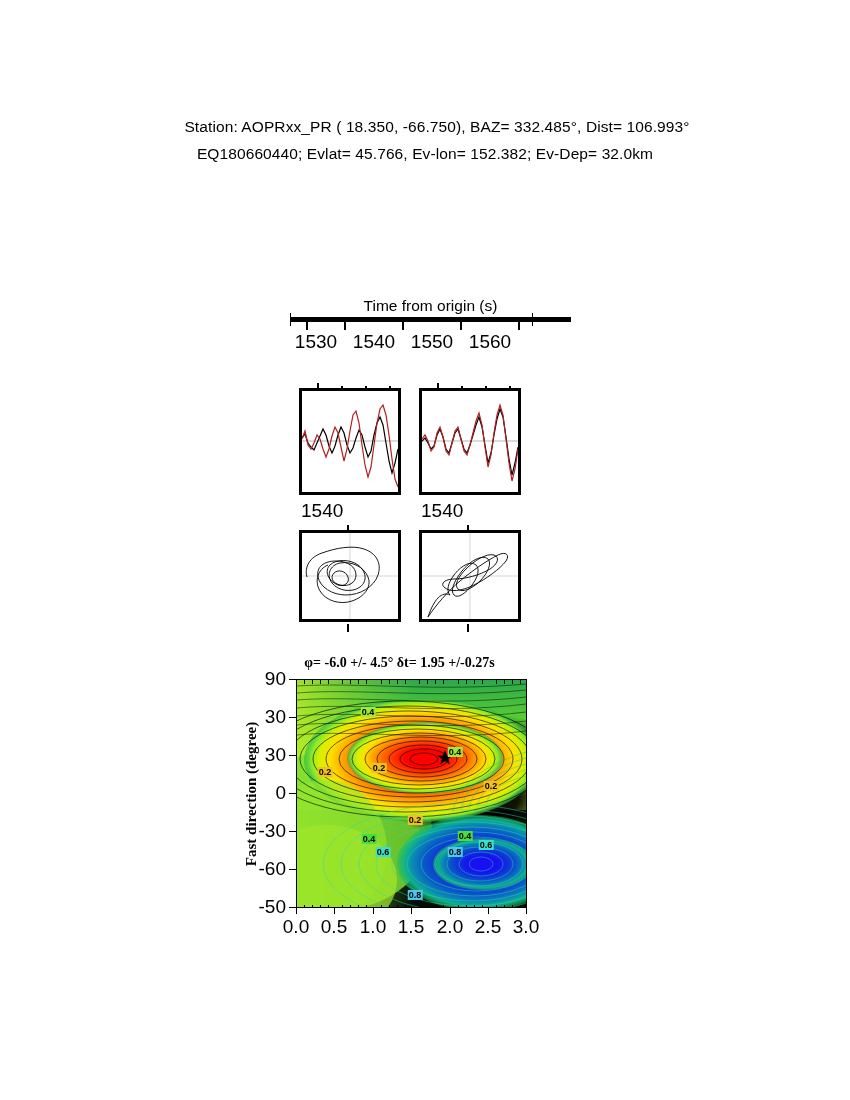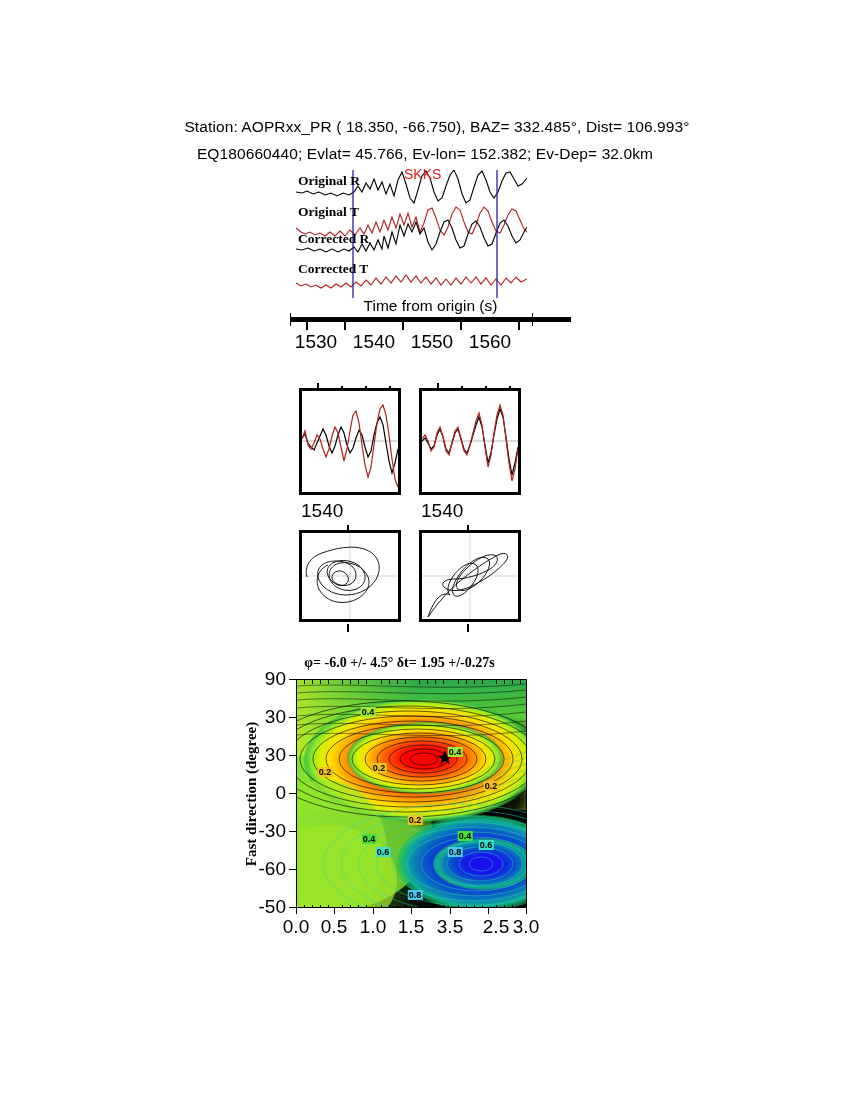--- a/index.html
+++ b/index.html
@@ -63,60 +63,20 @@
         font-weight:bold;padding:0 1px;line-height:10px;transform:translate(-50%,-50%);}
 </style>
 </head>
 <body>
 
 <div class="page">
 
   <div class="hdr hdr-l1">Station: AOPRxx_PR ( 18.350,  -66.750), BAZ=  332.485°, Dist=  106.993°</div>
   <div class="hdr hdr-l2">EQ180660440; Evlat=  45.766, Ev-lon= 152.382; Ev-Dep= 32.0km</div>
 
-  <div id="wave-panel">
-    <svg width="231" height="128" viewBox="0 0 231 128">
-
-      <path fill="none" stroke="#000" stroke-width="1.1" d="M0,22 L6,23 L11,21 L17,24 L23,22 L29,25 L35,23 L41,26 L47,23 L53,25 L58,22
-           L62,16 L66,22 L70,13 L74,19 L78,9 L82,20 L86,12 L90,24 L94,14 L98,26
-           L102,10 L106,2 L110,14 L114,28 L118,33 L122,20 L126,6 L130,1 L134,8
-           L138,22 L142,31 L146,28 L150,16 L154,5 L158,0 L162,9 L166,24 L170,33
-           L174,30 L178,17 L182,5 L186,1 L190,10 L194,22 L198,28 L202,22 L206,11
-           L210,3 L214,2 L218,9 L222,16 L226,14 L231,8"></path>
-
-      <path fill="none" stroke="#b02020" stroke-width="1.1" d="M0,58 L5,62 L9,64 L14,62 L19,65 L24,63 L29,66 L34,62 L39,66 L44,61
-           L49,66 L54,60 L59,65 L64,58 L68,64 L72,55 L76,63 L80,52 L84,62 L88,50
-           L92,60 L96,47 L100,58 L104,44 L108,55 L112,43 L116,57 L120,47 L124,62
-           L128,53 L132,40 L136,38 L140,48 L144,60 L148,65 L152,57 L156,44 L160,37
-           L164,40 L168,52 L172,62 L176,64 L180,55 L184,43 L188,37 L192,41 L196,52
-           L200,61 L204,63 L208,55 L212,45 L216,39 L220,41 L224,50 L228,59 L231,62"></path>
-
-      <path fill="none" stroke="#000" stroke-width="1.1" d="M0,79 L6,80 L12,78 L18,81 L24,79 L30,82 L36,79 L42,82 L48,79 L53,81
-           L58,77 L62,82 L66,74 L70,81 L74,73 L78,80 L82,70 L86,79 L88,66 L92,78
-           L96,62 L100,74 L104,55 L108,66 L112,54 L116,62 L120,52 L124,64 L128,58
-           L132,72 L136,80 L140,74 L144,62 L148,52 L152,50 L156,58 L160,70 L164,78
-           L168,76 L172,64 L176,54 L180,51 L184,57 L188,68 L192,76 L196,74 L200,63
-           L204,53 L208,50 L212,56 L216,66 L220,73 L224,70 L228,62 L231,57"></path>
-
-      <path fill="none" stroke="#b02020" stroke-width="1.1" d="M0,113 L5,116 L10,114 L15,117 L20,115 L25,118 L30,115 L35,118 L40,114
-           L45,117 L50,113 L55,117 L60,112 L65,116 L70,110 L75,115 L80,108 L85,114
-           L90,107 L95,113 L100,106 L105,112 L110,105 L115,112 L120,106 L125,113
-           L130,107 L135,114 L140,108 L145,115 L150,109 L155,115 L160,108 L165,114
-           L170,107 L175,113 L180,107 L185,114 L190,108 L195,115 L200,109 L205,115
-           L210,108 L215,113 L220,107 L225,112 L231,109"></path>
-
-      <line x1="57" y1="0" x2="57" y2="128" stroke="#2222aa" stroke-width="1.3"></line>
-      <line x1="201" y1="0" x2="201" y2="128" stroke="#2222aa" stroke-width="1.3"></line>
-    </svg>
-    <div class="wlabel" style="left:2px;top:3px;">Original R</div>
-    <div class="wlabel" style="left:2px;top:34px;">Original T</div>
-    <div class="wlabel" style="left:2px;top:61px;">Corrected R</div>
-    <div class="wlabel" style="left:2px;top:91px;">Corrected T</div>
-    <div class="skks" style="left:108px;top:-4px;">SKKS</div>
-  </div>
 
   <div id="time-axis">
     <div class="time-title">Time from origin (s)</div>
     <div class="axis-bar"></div>
     <div class="axis-end" style="left:0px;"></div>
     <div class="axis-end" style="left:242px;"></div>
     <div class="ax-tick" style="left:16px;"></div>
     <div class="ax-tick" style="left:54px;"></div>
     <div class="ax-tick" style="left:112px;"></div>
     <div class="ax-tick" style="left:170px;"></div>
@@ -361,22 +321,22 @@
     <div class="xtick" style="left:77px;"></div>
     <div class="xtick" style="left:115px;"></div>
     <div class="xtick" style="left:154px;"></div>
     <div class="xtick" style="left:192px;"></div>
     <div class="xtick" style="left:230px;"></div>
 
     <div class="xlbl" style="left:0px;">0.0</div>
     <div class="xlbl" style="left:38px;">0.5</div>
     <div class="xlbl" style="left:77px;">1.0</div>
     <div class="xlbl" style="left:115px;">1.5</div>
-    <div class="xlbl" style="left:154px;">3.5</div>
-    <div class="xlbl" style="left:192px;margin-left:8px;">2.5</div>
+    <div class="xlbl" style="left:154px;">2.0</div>
+    <div class="xlbl" style="left:192px;">2.5</div>
     <div class="xlbl" style="left:230px;">3.0</div>
 
     <div class="ttick" style="left:8px;"></div>  
       <div class="ttick" style="left:16px;"></div>
     <div class="ttick" style="left:24px;"></div> 
       <div class="ttick" style="left:32px;"></div>
     <div class="ttick" style="left:46px;"></div> 
       <div class="ttick" style="left:54px;"></div>
     <div class="ttick" style="left:62px;"></div> 
       <div class="ttick" style="left:70px;"></div>

